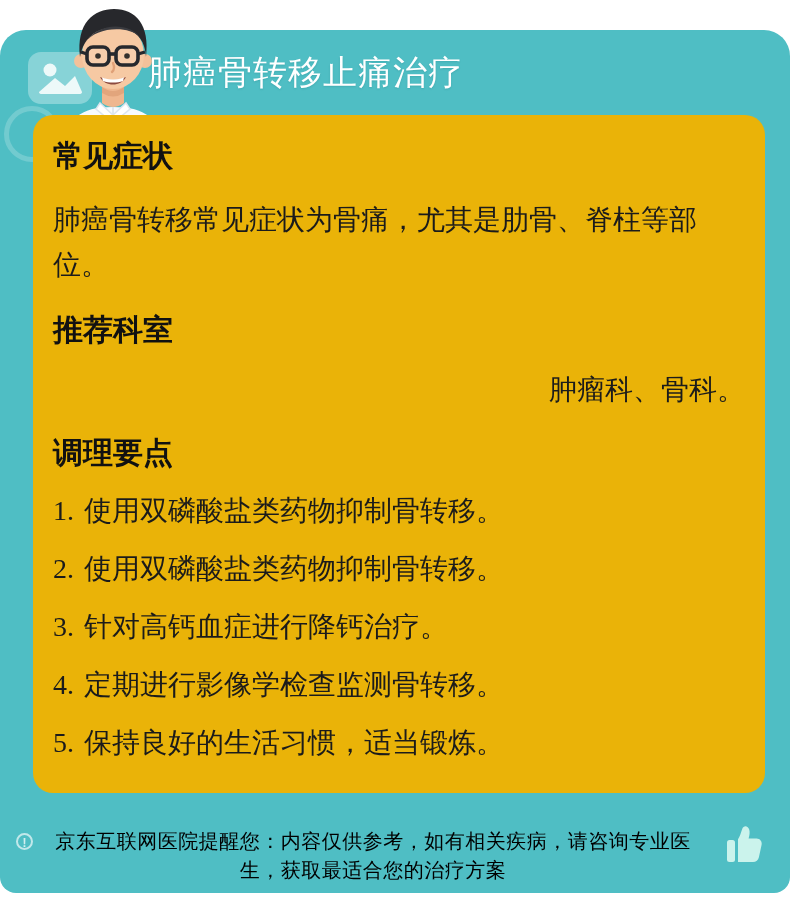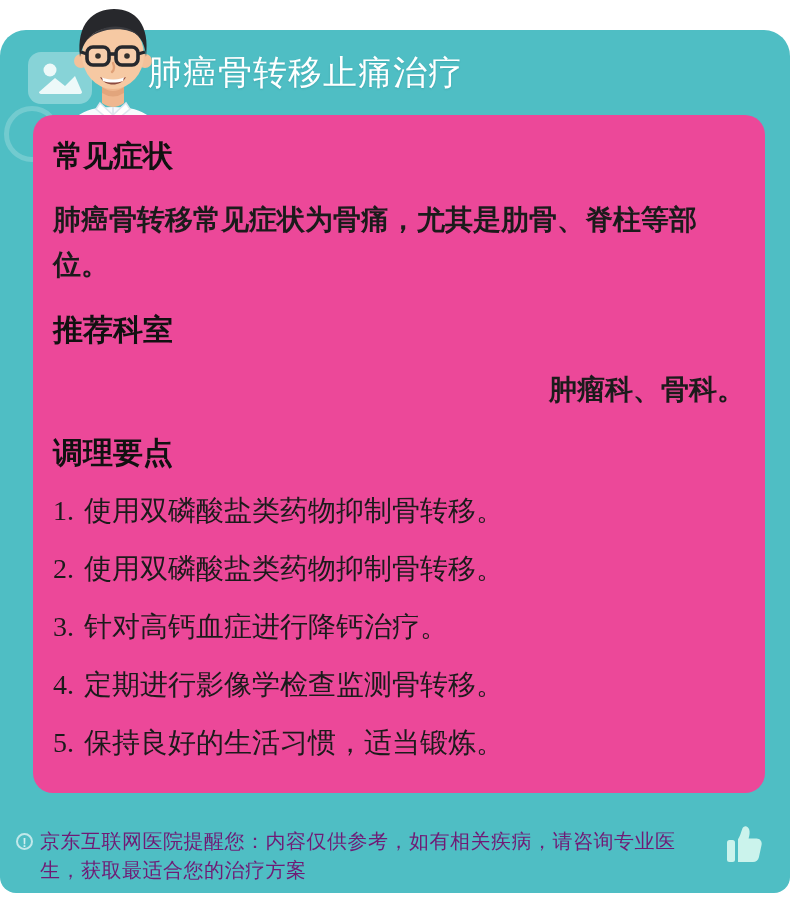--- a/index.html
+++ b/index.html
@@ -23,28 +23,28 @@
   .avatar{position:absolute;left:50px;top:-27px;width:126px;height:146px;}
   
   .title{
     position:absolute;left:148px;top:20px;width:560px;
     font-size:34px;font-weight:normal;color:#ffffff;letter-spacing:1px;
     text-shadow:0 1px 2px rgba(0,90,95,0.18);
   }
   
   .card{
     position:absolute;left:33px;top:85px;width:732px;height:678px;
-    background:#ec4899;border-radius:20px;box-sizing:border-box;
+    background:#eab308;border-radius:20px;box-sizing:border-box;
     padding:20px 20px 0 20px;color:#161616;
   }
   .card h2{
     margin:0 0 20px 0;font-size:30px;line-height:42px;font-weight:800;color:#111111;
   }
   .card .body-text{
-    margin:0 0 22px 0;font-size:28px;line-height:45px;color:#1b1b1b;font-weight:700;
+    margin:0 0 22px 0;font-size:28px;line-height:45px;color:#1b1b1b;font-weight:400;
   }
   .card h2.h-depts{margin-bottom:16px;}
   .card .p-depts{margin-bottom:20px;text-align:right;}
   .card h2.h-care{margin-bottom:14px;}
   .care-list{list-style:none;margin:0;padding:0;}
   .care-list li{
     font-size:28px;line-height:45px;margin:0 0 13px 0;color:#1b1b1b;
     display:flex;align-items:baseline;
   }
   .care-list .num{
@@ -57,21 +57,21 @@
     display:flex;align-items:flex-start;
   }
   .info-icon{
     flex:0 0 auto;width:17px;height:17px;border-radius:50%;
     border:2px solid rgba(255,255,255,0.65);color:rgba(255,255,255,0.75);
     font-size:12px;line-height:17px;text-align:center;font-weight:bold;
     margin-top:6px;margin-right:7px;box-sizing:border-box;
   }
   .disclaimer{
     flex:0 0 auto;width:666px;
-    font-size:20px;line-height:29px;color:#701a75;letter-spacing:0.5px;
+    font-size:20px;line-height:29px;color:#000000;letter-spacing:0.5px;text-align:center;
   }
   .thumb-icon{position:absolute;left:726px;top:795px;width:38px;height:40px;}
 </style>
 </head>
 <body>
 
 <div class="bubble">
 
   <div class="deco-arc"></div>
 

